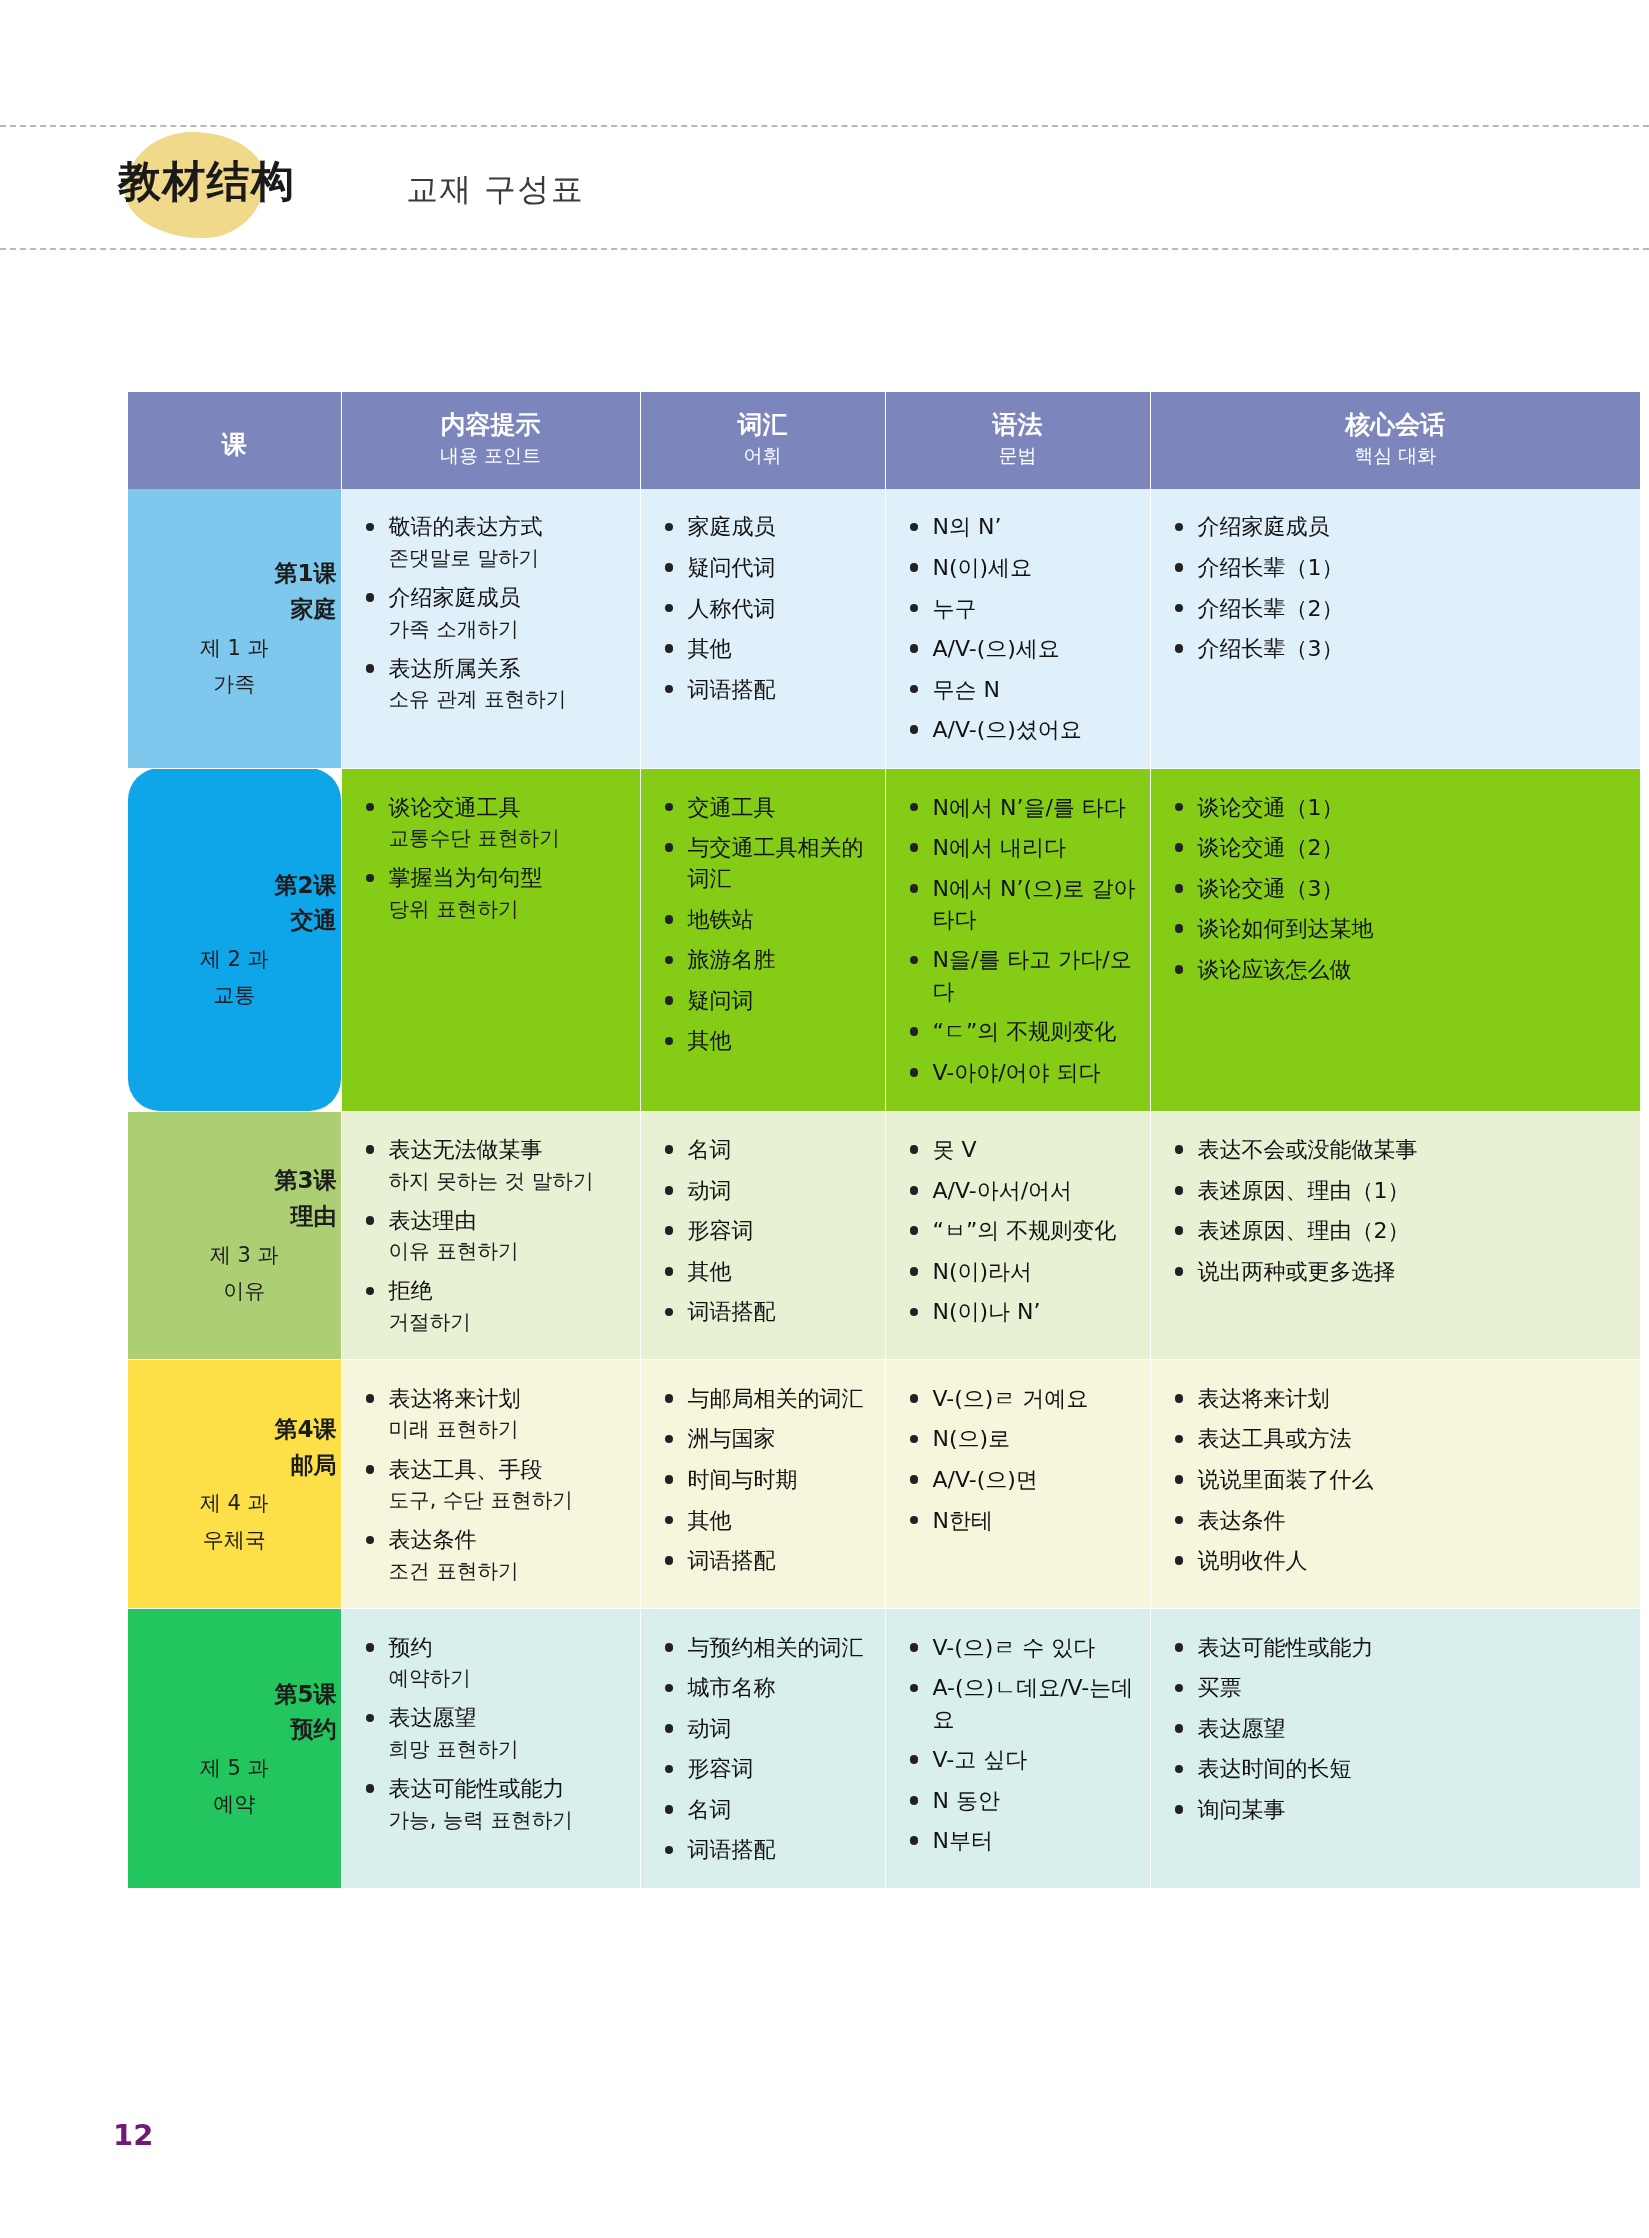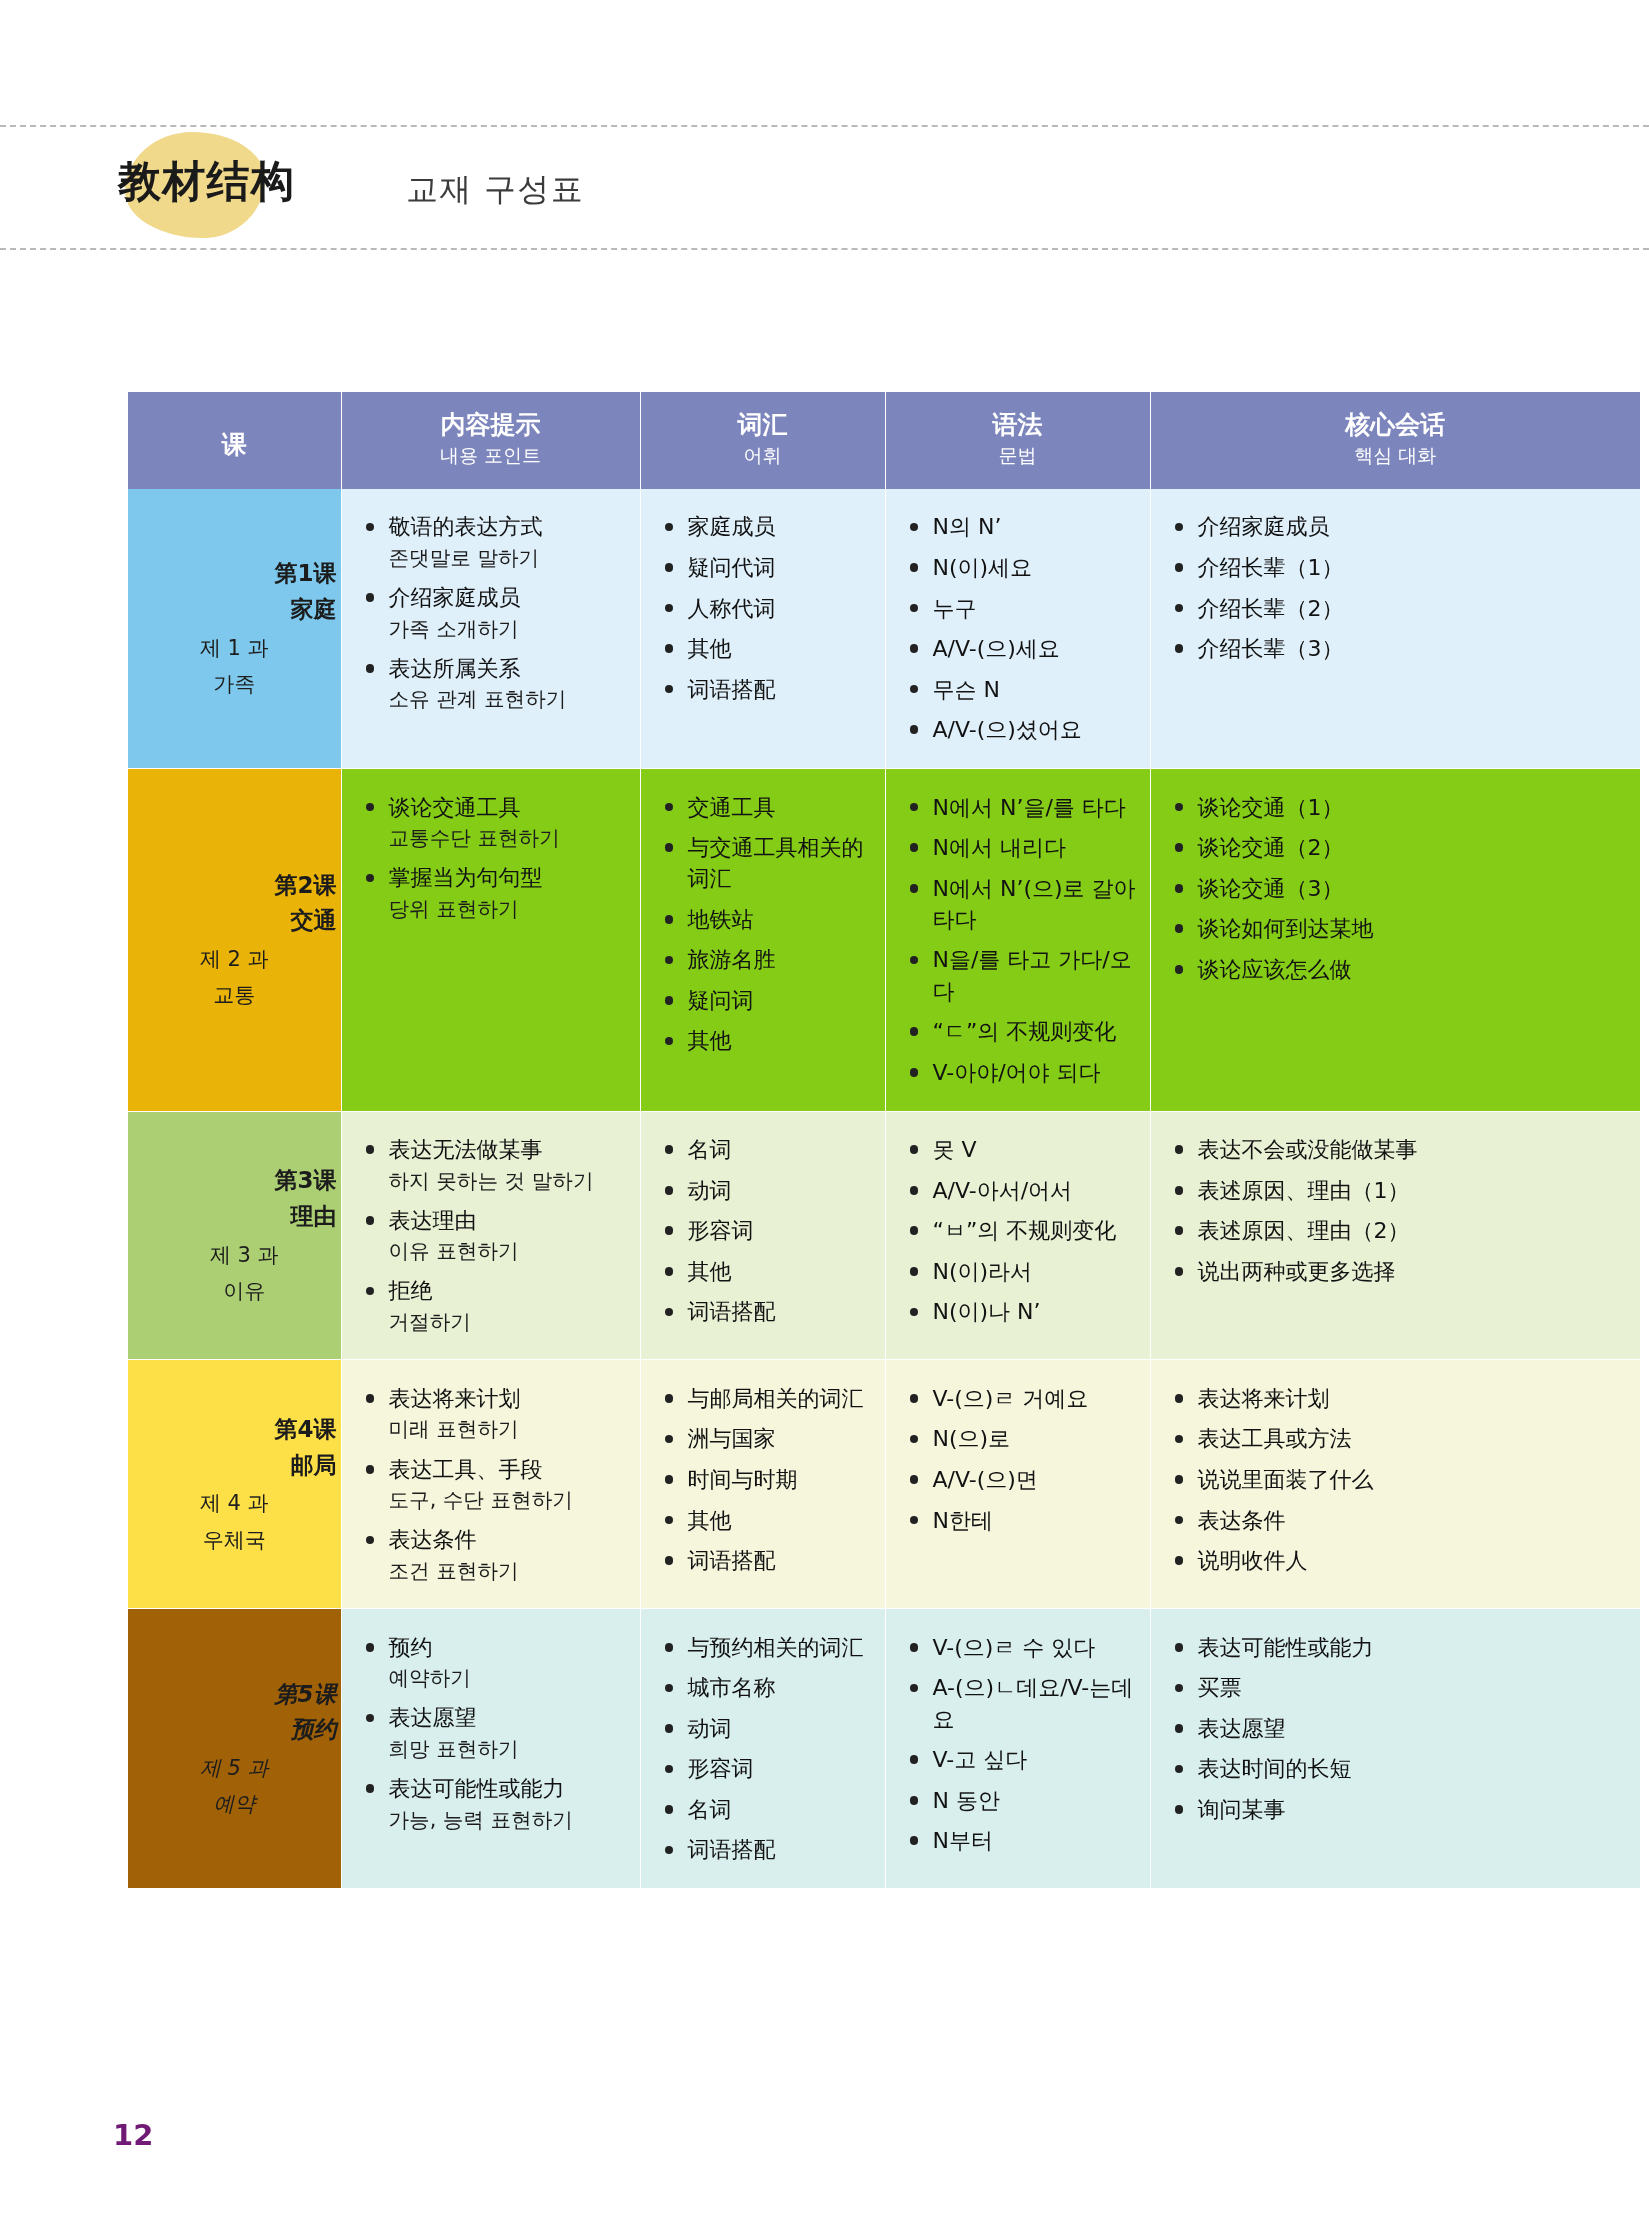--- a/index.html
+++ b/index.html
@@ -161,30 +161,30 @@
     line-height: 1.4;
     margin-top: 1.3px;
     color: #1c1c1c;
   }
 
   
   .row1 .body-cell { background: #dff0fb; }
   .row1 .lesson-cell { background: #7dc8ec; }
 
   .row2 .body-cell { background: #84cc16; }
-  .row2 .lesson-cell { background: #eab308; }
+  .row2 .lesson-cell { background: #0ea5e9; border-radius: 32px; }
 
   .row3 .body-cell { background: #e8f1d4; }
   .row3 .lesson-cell { background: #adcf74; padding-left: 24px; }
 
   .row4 .body-cell { background: #f5f6dc; }
   .row4 .lesson-cell { background: #fde047; }
 
   .row5 .body-cell { background: #d9efee; }
-  .row5 .lesson-cell { background: #a16207; font-style: italic; }
+  .row5 .lesson-cell { background: #22c55e; }
 
   
   .page-number {
     position: absolute;
     left: 113px;
     top: 2118px;
     font-size: 29px;
     font-weight: bold;
     color: #701a75;
   }

